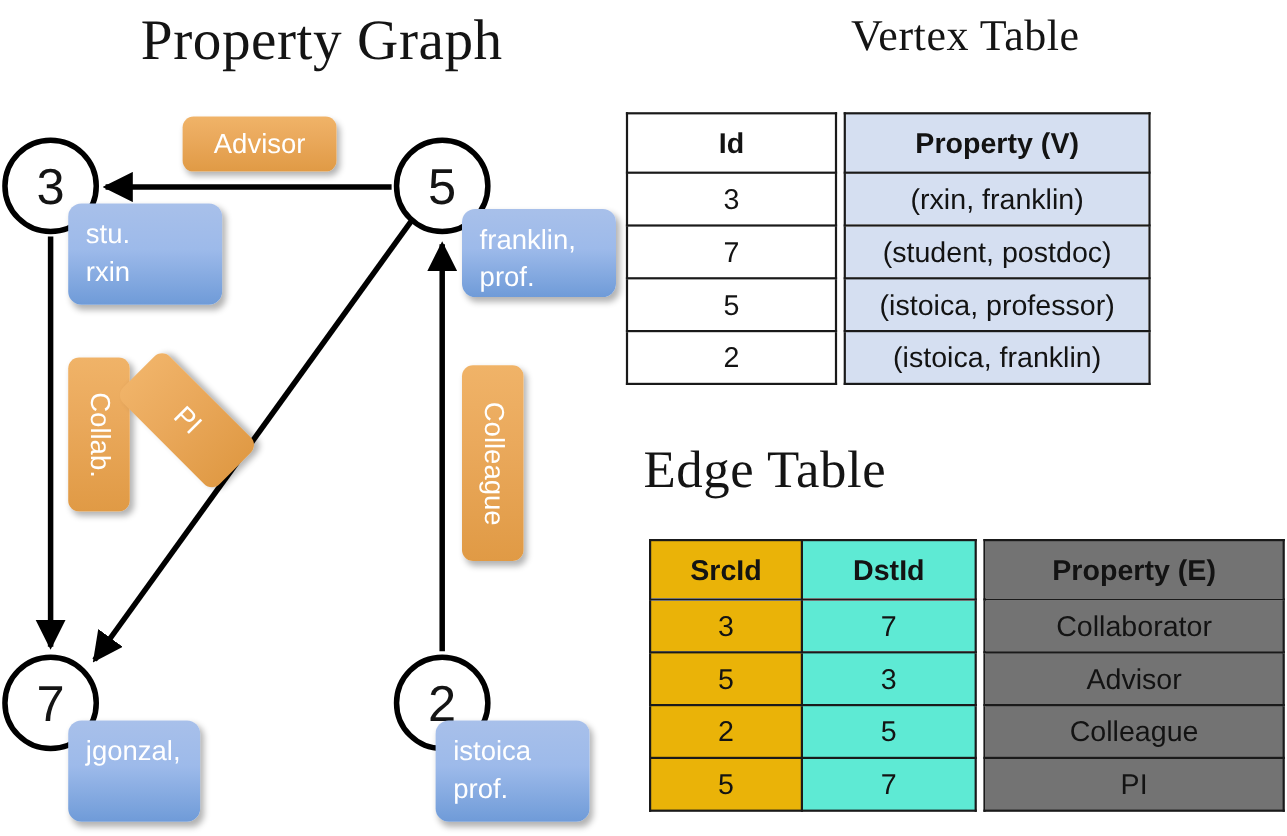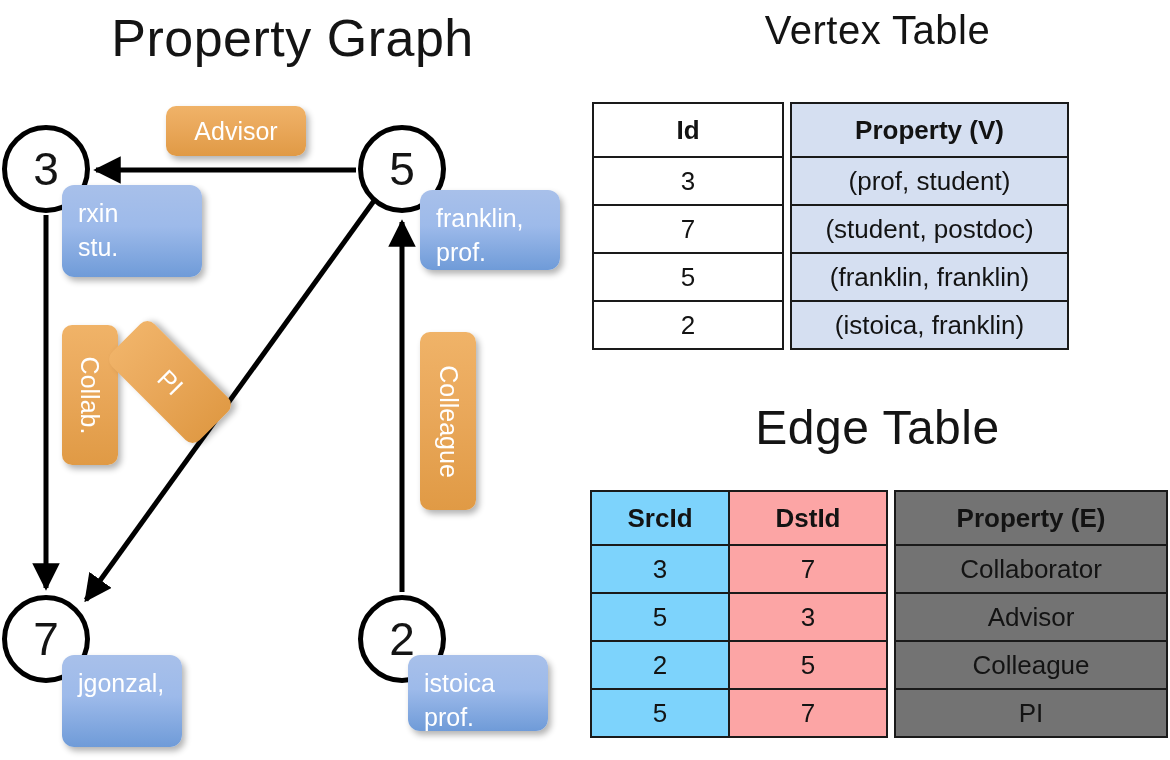--- a/index.html
+++ b/index.html
@@ -12,39 +12,39 @@
     height: 760px;
     position: relative;
     overflow: hidden;
     font-family: "Liberation Sans", sans-serif;
     color: #000000;
   }
 
   
   .title {
     position: absolute;
-    font-family: Liberation Sans, sans-serif;
+    font-family: Liberation Serif, serif;
     font-weight: 300;
     color: #141414;
     white-space: nowrap;
     letter-spacing: 0.5px;
   }
   #title-property-graph {
     left: 0; top: 8px; width: 585px;
     text-align: center;
     font-size: 52px;
   }
   #title-vertex-table {
     left: 585px; top: 8px; width: 585px;
     text-align: center;
     font-size: 40px;
   }
   #title-edge-table {
     left: 585px; top: 400px; width: 585px;
-    text-align: center;
+    text-align: left;
     font-size: 48px;
   }
 
   
   #graph-panel {
     position: absolute;
     left: 0; top: 0;
     width: 585px; height: 760px;
   }
   #graph-edges {
@@ -83,21 +83,21 @@
     color: #ffffff;
     font-size: 25px;
     font-family: "Liberation Sans", sans-serif;
     font-weight: 400;
     padding: 12px 14px 0 16px;
     line-height: 1.35;
   }
   #prop-rxin     { left: 62px;  top: 185px; width: 140px; height: 92px; }
   #prop-franklin { left: 420px; top: 190px; width: 140px; height: 80px; }
   #prop-jgonzal  { left: 62px;  top: 655px; width: 120px; height: 92px; }
-  #prop-istoica  { left: 408px; top: 655px; width: 140px; height: 76px; }
+  #prop-istoica  { left: 396px; top: 655px; width: 140px; height: 92px; }
 
   
   .label-box {
     position: absolute;
     box-sizing: border-box;
     border-radius: 10px;
     background: linear-gradient(to bottom, #f0b368 0%, #eaa95c 40%, #e09a45 100%);
     box-shadow: 3px 4px 6px rgba(0,0,0,0.30);
     color: #ffffff;
     font-size: 25px;
@@ -145,33 +145,33 @@
     overflow: hidden;
     white-space: nowrap;
   }
   table.grid th {
     font-weight: 700;
     height: 52px;
     line-height: 52px;
   }
 
   #vertex-table {
-    left: 592px; top: 102px;
+    left: 569px; top: 102px;
     width: 477px;
   }
   #vertex-table .col-id       { width: 188px; background: #ffffff; }
   #vertex-table .col-prop     { background: #d5dff1; }
   #vertex-table th.col-prop   { background: #d5dff1; }
 
   #edge-table {
     left: 590px; top: 490px;
     width: 578px;
   }
-  #edge-table .col-src  { width: 136px; background: #7dd3fc; }
-  #edge-table .col-dst  { width: 156px; background: #fca5a5; }
+  #edge-table .col-src  { width: 136px; background: #eab308; }
+  #edge-table .col-dst  { width: 156px; background: #5eead4; }
   #edge-table .col-prope { background: #737373; }
 
   
   #vertex-table .gap { width: 6px; border: none; background: #ffffff; }
   #edge-table .gap   { width: 6px; border: none; background: #ffffff; }
 </style>
 </head>
 <body>
 
 <div class="title" id="title-property-graph">Property Graph</div>
@@ -216,22 +216,22 @@
     <span class="vtext">Collab.</span>
   </div>
   <div class="label-box" id="label-pi">
     <span class="vtext">PI</span>
   </div>
   <div class="label-box" id="label-colleague">
     <span class="vtext">Colleague</span>
   </div>
 
   <div class="prop-box" id="prop-rxin">
+    <div>stu.</div>
     <div>rxin</div>
-    <div>stu.</div>
   </div>
   <div class="prop-box" id="prop-franklin">
     <div>franklin,</div>
     <div>prof.</div>
   </div>
   <div class="prop-box" id="prop-jgonzal">
     <div>jgonzal,</div>
   </div>
   <div class="prop-box" id="prop-istoica">
     <div>istoica</div>
@@ -244,31 +244,31 @@
     <tr>
       <th class="col-id">Id</th>
       <th class="gap"></th>
       <th class="col-prop">Property (V)</th>
     </tr>
   </thead>
   <tbody>
     <tr>
       <td class="col-id">3</td>
       <td class="gap"></td>
-      <td class="col-prop">(prof, student)</td>
+      <td class="col-prop">(rxin, franklin)</td>
     </tr>
     <tr>
       <td class="col-id">7</td>
       <td class="gap"></td>
       <td class="col-prop">(student, postdoc)</td>
     </tr>
     <tr>
       <td class="col-id">5</td>
       <td class="gap"></td>
-      <td class="col-prop">(franklin, franklin)</td>
+      <td class="col-prop">(istoica, professor)</td>
     </tr>
     <tr>
       <td class="col-id">2</td>
       <td class="gap"></td>
       <td class="col-prop">(istoica, franklin)</td>
     </tr>
   </tbody>
 </table>
 
 <table class="grid" id="edge-table">

